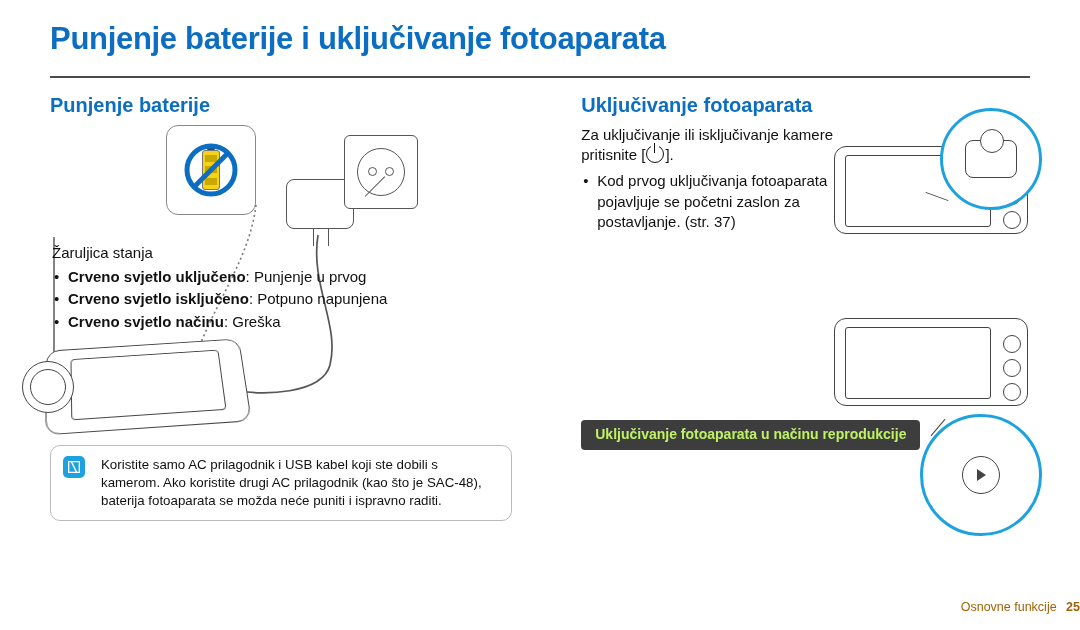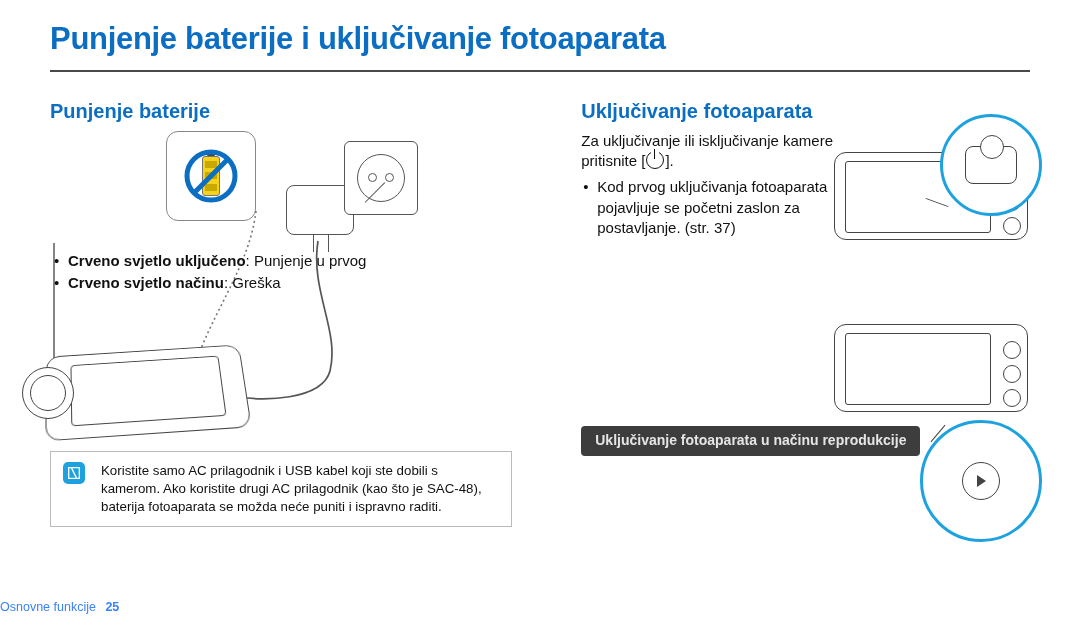--- a/index.html
+++ b/index.html
@@ -16,23 +16,23 @@
   .page {
     padding: 18px 50px 0 50px;
     box-sizing: border-box;
     position: relative;
     height: 100%;
   }
   .page-title {
     color: #0b6ec2;
     font-size: 31px;
     font-weight: 600;
-    padding-bottom: 10px;
+    padding-bottom: 16px;
     border-bottom: 2px solid #4a4a4a;
-    margin-bottom: 26px;
+    margin-bottom: 14px;
     letter-spacing: -0.3px;
   }
   .columns {
     display: flex;
     gap: 28px;
   }
   .col-left { flex: 1.03; position: relative; }
   .col-right { flex: 1; position: relative; margin-left: 41px; }
 
   .section-title {
@@ -152,40 +152,40 @@
     position: absolute; left: 2px; top: 118px;
   }
   .led-pointer{
     position:absolute; left:0; top:108px;
   }
 
   
   .note-box {
     margin-top: 10px;
     border: 1px solid #bbb;
-    border-radius: 0;
+    border-radius: 10px;
     padding: 10px 14px 10px 50px;
     position: relative;
     font-size: 13.3px;
     line-height: 1.35;
   }
   .note-icon {
     position: absolute; left: 12px; top: 10px;
     width: 22px; height: 22px;
     border-radius: 5px; background: #1da2df;
     display:flex;align-items:center;justify-content:center;
   }
   .note-icon svg { width:16px; height:16px; }
   .note-icon svg * { stroke:#fff; fill:none; stroke-width:2; }
 
   
   .pill-heading {
     display: inline-block;
     background: #3d3d3d;
-    color: #e5e5e5;
+    color: #bef264;
     font-weight: 600;
     border-radius: 4px;
     padding: 5px 14px 6px 14px;
     font-size: 14px;
     margin: 12px 0 8px 0;
   }
 
   .camera-top {
     position: absolute;
     right: -10px; top: 20px;
@@ -267,23 +267,23 @@
   }
   .play-icon .t{
     width:0;height:0;border-left:6px solid #111;border-top:4px solid transparent;border-bottom:4px solid transparent;
   }
 
   .right-text-wrap { max-width: 260px; }
 
   .footer {
     position: absolute;
     bottom: 14px; left: 0; right: 0;
-    text-align: left;
+    text-align: right;
     font-size: 12.5px;
-    color: #3b82f6;
+    color: #a16207;
   }
   .footer .pn { font-weight: 700; margin-left: 6px; }
 </style>
 </head>
 <body>
 
 <div class="page">
 
   <div class="page-title">Punjenje baterije i uključivanje fotoaparata</div>
 
@@ -324,22 +324,24 @@
           </svg>
         </div>
 
         <div class="led-pointer">
            <svg width="160" height="150">
               <path d="M 4 4 L 4 120 L 116 148" stroke="#444" stroke-width="1.3" fill="none"></path>
             </svg>
         </div>
 
         <div class="status-light">
+          <p style="margin:0 0 4px 0;">Žaruljica stanja</p>
           <ul>
             <li><span class="bold">Crveno svjetlo uključeno</span><span>: Punjenje u prvog</span></li>
+            <li><span class="bold">Crveno svjetlo isključeno</span><span>: Potpuno napunjena</span></li>
             <li><span class="bold">Crveno svjetlo načinu</span><span>: Greška</span></li>
           </ul>
         </div>
 
         <div class="camera-left">
           <div class="body">
             <div class="screen"></div>
           </div>
           <div class="lens"></div>
         </div>

